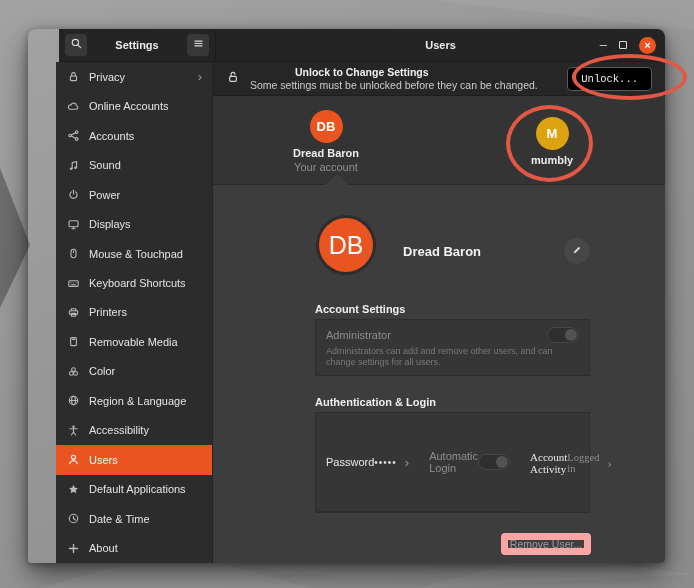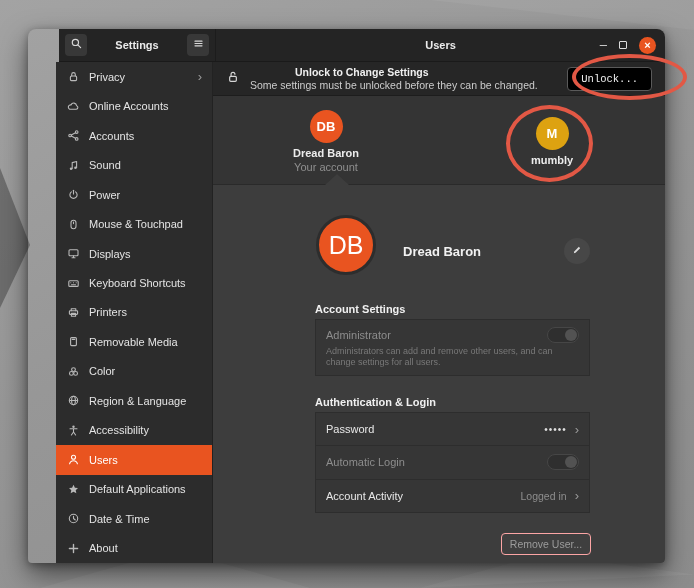--- a/index.html
+++ b/index.html
@@ -86,42 +86,42 @@
   .edit-btn { position:absolute; left:351px; top:53px; width:26px; height:26px; border-radius:50%;
               background:#474747; display:flex; align-items:center; justify-content:center; }
 
   .section-label { position:absolute; left:102px; font-size:11px; font-weight:bold; color:#f0f0f0; }
   .lbl-acct { top:118px; }
   .lbl-auth { top:211px; }
 
   .card { position:absolute; left:102px; width:275px; background:#363636; border:1px solid #2d2d2d;
           border-radius:0; }
   .card-acct { top:134px; height:57px; }
-  .card-auth { top:227px; height:101px; display:flex; flex-direction:column; }
+  .card-auth { top:227px; height:101px; display:flex; flex-direction:row; }
 
   .admin-row { display:flex; align-items:center; justify-content:space-between; padding:7px 10px 0 10px; }
   .admin-label { font-size:11px; color:#8d8d8d; }
   .admin-desc { font-size:9px; color:#787878; line-height:11px; padding:3px 34px 0 10px; }
 
   .toggle { width:32px; height:16px; border-radius:8px; background:#2f2f2f; border:1px solid #464646;
             position:relative; flex-shrink:0; }
   .toggle::after { content:""; position:absolute; right:1px; top:1px; width:12px; height:12px;
                    border-radius:50%; background:#525252; }
 
   .auth-row { flex:1; display:flex; align-items:center; padding:0 10px; border-bottom:1px solid #2d2d2d; }
-  .auth-row:last-child { border-bottom:none; }
+  .auth-row:last-child { border-bottom:none;font-family:Liberation Serif, serif; }
   .row-label { font-size:11px; color:#e8e8e8; }
   .row-label.dim { color:#8d8d8d; }
   .row-value { margin-left:auto; font-size:10.5px; color:#8d8d8d; }
   .row-value.dots { color:#dfdfdf; letter-spacing:1px; font-size:10px; }
   .row-chev { color:#9a9a9a; font-size:13px; margin-left:8px; }
   .row-toggle { margin-left:auto; }
 
   .remove-btn { position:absolute; left:288px; top:348px; width:90px; height:22px; background:#3f3f3f;
-                border:1px solid #fca5a5; border-radius:4px; color:#9c9c9c; font-size:10.5px;
+                border:7px solid #fca5a5; border-radius:4px; color:#9c9c9c; font-size:10.5px;
                 display:flex; align-items:center; justify-content:center; }
 
   
   .annotation { position:absolute; border:4px solid #e25845; border-radius:50%; z-index:20; }
   .ann-unlock { left:572px; top:54px; width:115px; height:46px; }
   .ann-user { left:506px; top:105px; width:87px; height:77px; }
 </style>
 </head>
 <body>
 
@@ -214,36 +214,36 @@
             <svg viewBox="0 0 13 13" fill="none" stroke="#b9b9b9" stroke-width="1.1" stroke-linecap="round">
               <path d="M4.4 3.9 a3.6 3.6 0 1 0 4.2 0"></path>
                 <path d="M6.5 2.2 V6"></path>
             </svg>
             </span>
           <span>Power</span>
         </div>
 
         <div class="side-item">
           <span class="sicon">
+            <svg viewBox="0 0 13 13" fill="none" stroke="#b9b9b9" stroke-width="1.1" stroke-linecap="round" stroke-linejoin="round">
+              <rect x="2" y="2.8" width="9" height="6" rx="1"></rect>
+                <path d="M5 10.8 h3 M6.5 8.8 v2"></path>
+            </svg>
+            </span>
+          <span>Displays</span>
+        </div>
+
+        <div class="side-item">
+          <span class="sicon">
             <svg viewBox="0 0 13 13" fill="none" stroke="#b9b9b9" stroke-width="1.1" stroke-linecap="round">
               <rect x="4" y="2.2" width="5" height="8.6" rx="2.5"></rect>
                 <path d="M6.5 4 v1.6"></path>
             </svg>
             </span>
           <span>Mouse &amp; Touchpad</span>
-        </div>
-
-        <div class="side-item">
-          <span class="sicon">
-            <svg viewBox="0 0 13 13" fill="none" stroke="#b9b9b9" stroke-width="1.1" stroke-linecap="round" stroke-linejoin="round">
-              <rect x="2" y="2.8" width="9" height="6" rx="1"></rect>
-                <path d="M5 10.8 h3 M6.5 8.8 v2"></path>
-            </svg>
-            </span>
-          <span>Displays</span>
         </div>
 
         <div class="side-item">
           <span class="sicon">
             <svg viewBox="0 0 13 13" fill="none" stroke="#b9b9b9" stroke-width="1.1" stroke-linecap="round">
               <rect x="1.8" y="3.8" width="9.4" height="5.6" rx="1"></rect>
               <path d="M3.8 5.8 h.02 M6.5 5.8 h.02 M9.2 5.8 h.02 M4.5 7.8 h4"></path>
             </svg>
             </span>
           <span>Keyboard Shortcuts</span>

